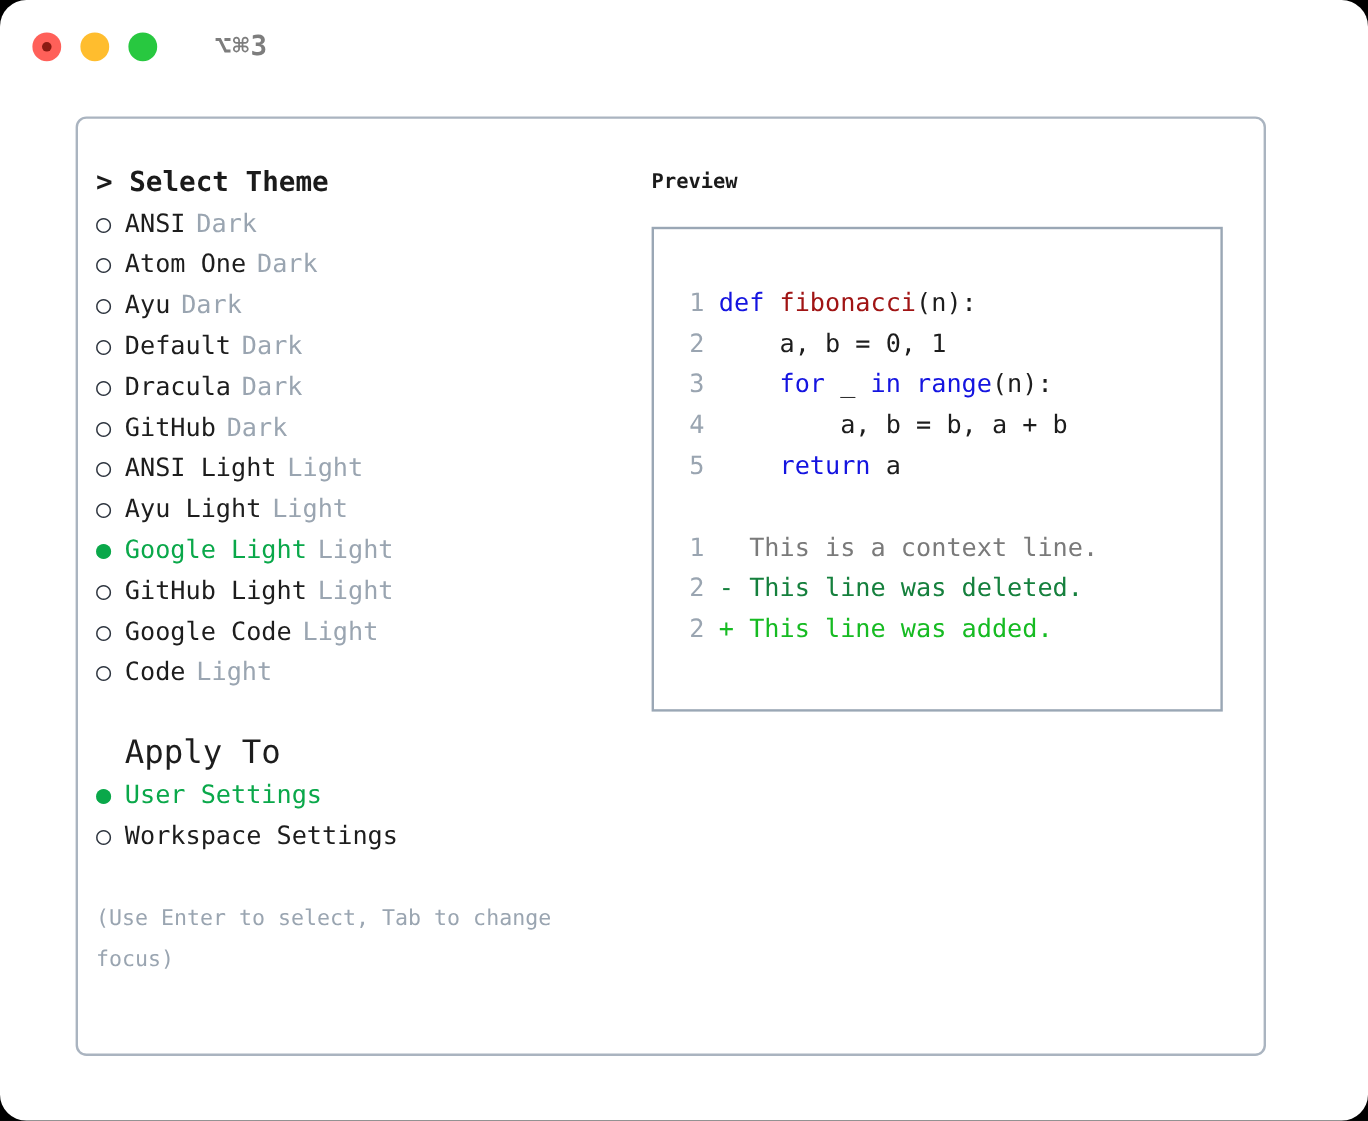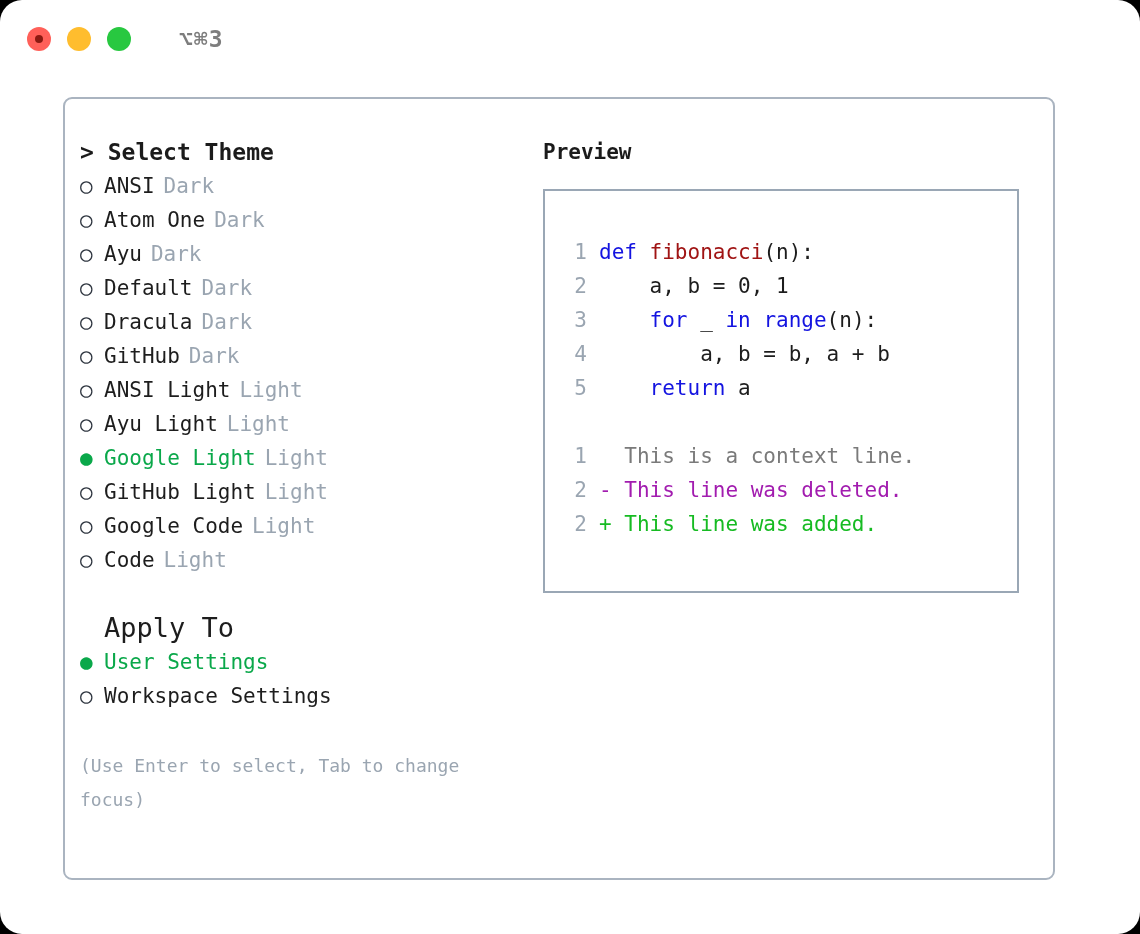--- a/index.html
+++ b/index.html
@@ -131,21 +131,21 @@
   }
 
   
   #preview-column {
     position: absolute;
     left: 478px;
     top: 36px;
     width: 500px;
   }
   #preview-title {
-    font-size: 21px;
+    font-size: 17px;
     font-weight: bold;
     color: #1b1b1b;
     line-height: 34px;
     white-space: pre;
   }
   #preview-box {
     margin-top: 20px;
     width: 476px;
     height: 404px;
     box-sizing: border-box;
@@ -166,21 +166,21 @@
     text-align: right;
     color: #9aa5b1;
     margin-right: 12px;
   }
   .code-text { color: #1d1d1d; white-space: pre; }
   .tok-kw   { color: #1414e0; }
   .tok-fn   { color: #a01414; }
   .tok-plain{ color: #1d1d1d; }
   .blank-gap { height: 34px; }
   .diff-context { color: #7a7a7a; text-align: center; }
-  .diff-del     { color: #a21caf; }
+  .diff-del     { color: #15803d; }
   .diff-add     { color: #16bb22; text-align: right; }
 </style>
 </head>
 <body>
 
 <div id="app-window">
 
   <div id="titlebar">
     <span class="traffic-light red"></span>
     <span class="traffic-light yellow"></span>

